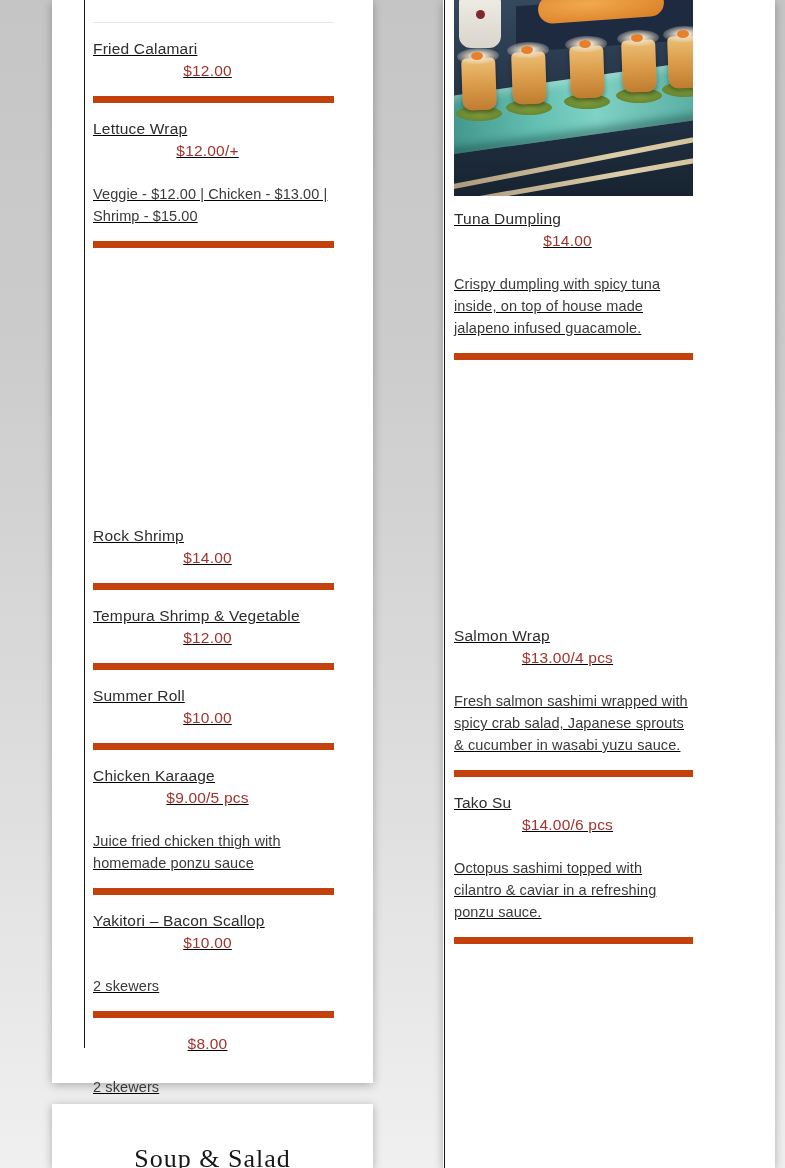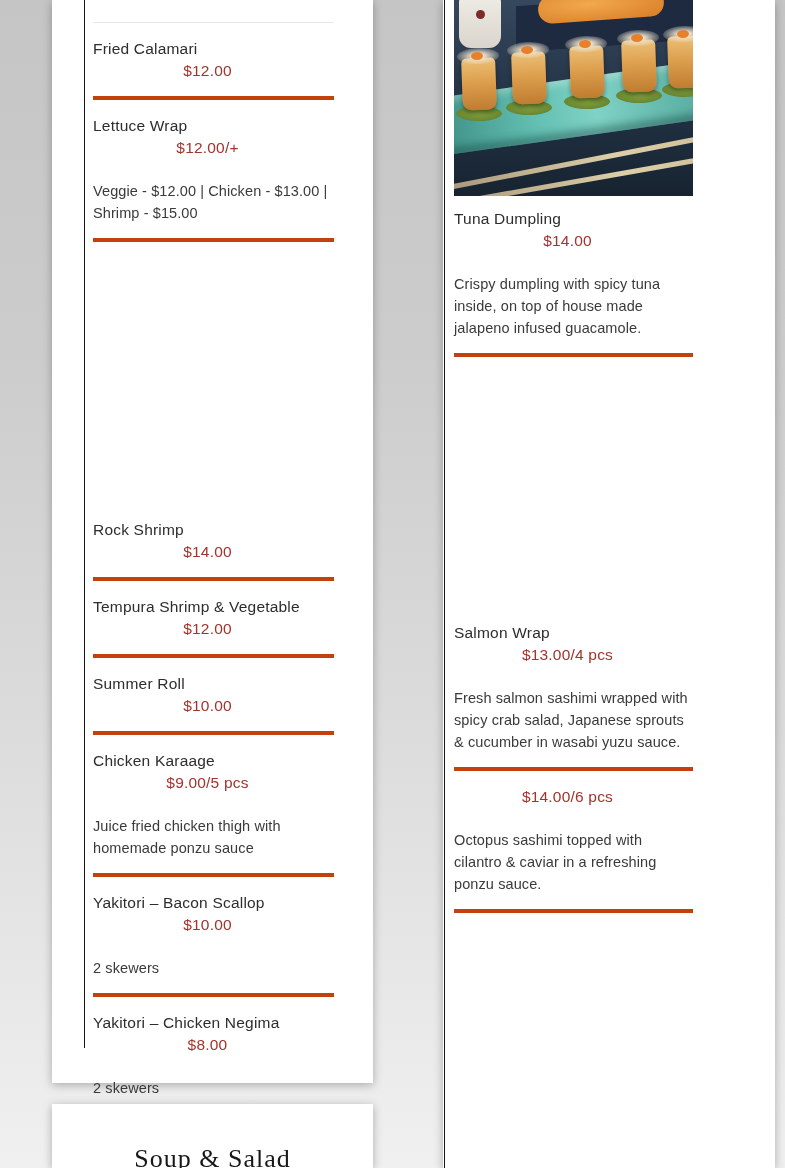--- a/index.html
+++ b/index.html
@@ -21,21 +21,21 @@
   .vline { position:absolute; width:1px; background:#161616; top:0; }
   #left-panel  .vline { left:32px; height:1048px; }
   #right-panel .vline { left:1px;  height:1168px; }
 
   .content { position:absolute; top:0; }
   #left-panel  .content { left:41px; width:241px; }
   #right-panel .content { left:11px; width:239px; }
 
   .top-divider { height:23px; border-bottom:1px solid #e7e7e7; }
 
-  .item { padding:15px 0 14px 0; border-bottom:4px solid #c2410c; }
+  .item { padding:15px 0 14px 0; border-bottom:7px solid #c2410c;text-decoration:underline; }
   .item-name  { font-size:15.5px; line-height:22px; color:#2d2d2d; letter-spacing:0.2px; }
   .item-price { font-size:15.5px; line-height:22px; color:#a3332c; text-align:center; padding-right:12px; letter-spacing:0.2px; }
   .item-desc  { font-size:14.5px; line-height:22px; color:#3a3a3a; margin-top:21px; letter-spacing:0.1px; }
   .item-desc:empty { display:none; }
 
   .spacer-left  { height:262px; }
   .spacer-right { height:250px; }
 
   .soup-title {
     font-family:cursive;
@@ -126,21 +126,20 @@
       <div class="item-desc">Juice fried chicken thigh with homemade ponzu sauce</div>
     </div>
 
     <div class="item">
       <div class="item-name">Yakitori – Bacon Scallop</div>
       <div class="item-price">$10.00</div>
       <div class="item-desc">2 skewers</div>
     </div>
 
     <div class="item">
-      <div class="item-name">Yakitori – Chicken Negima</div>
       <div class="item-price">$8.00</div>
       <div class="item-desc">2 skewers</div>
     </div>
   </div>
 </div>
 
 <div class="panel" id="soup-panel">
   <div class="soup-title">Soup &amp; Salad</div>
 </div>
 
@@ -177,18 +176,19 @@
 
     <div class="spacer-right"></div>
 
     <div class="item">
       <div class="item-name">Salmon Wrap</div>
       <div class="item-price">$13.00/4 pcs</div>
       <div class="item-desc">Fresh salmon sashimi wrapped with spicy crab salad, Japanese sprouts &amp; cucumber in wasabi yuzu sauce.</div>
     </div>
 
     <div class="item">
+      <div class="item-name">Tako Su</div>
       <div class="item-price">$14.00/6 pcs</div>
       <div class="item-desc">Octopus sashimi topped with cilantro &amp; caviar in a refreshing ponzu sauce.</div>
     </div>
 
   </div>
 </div>
 
 </body></html>

